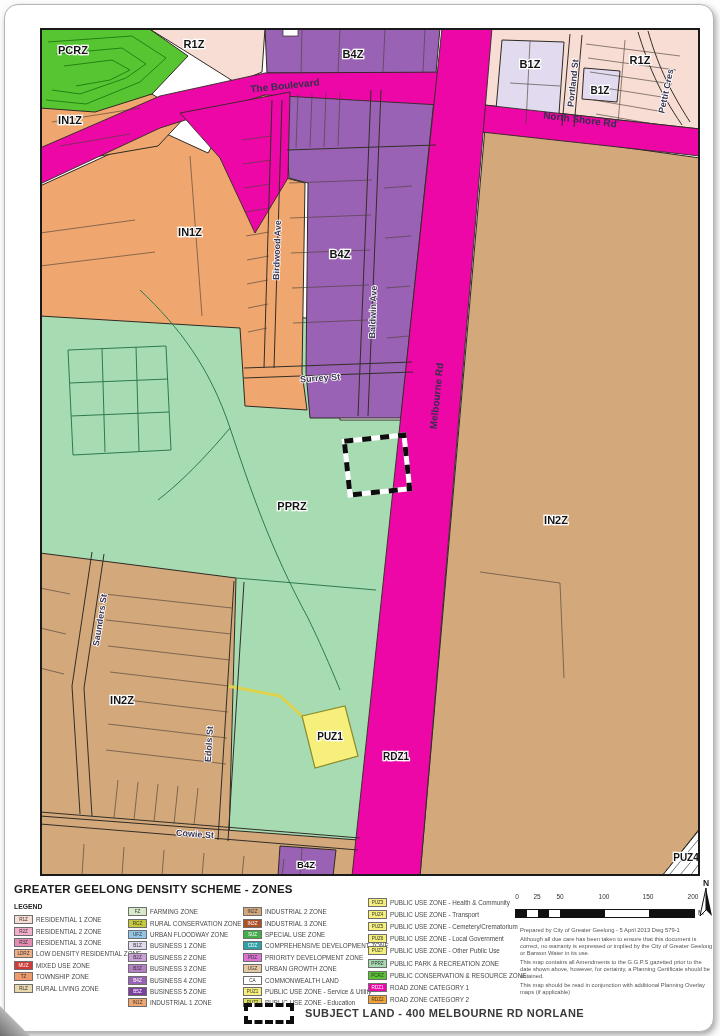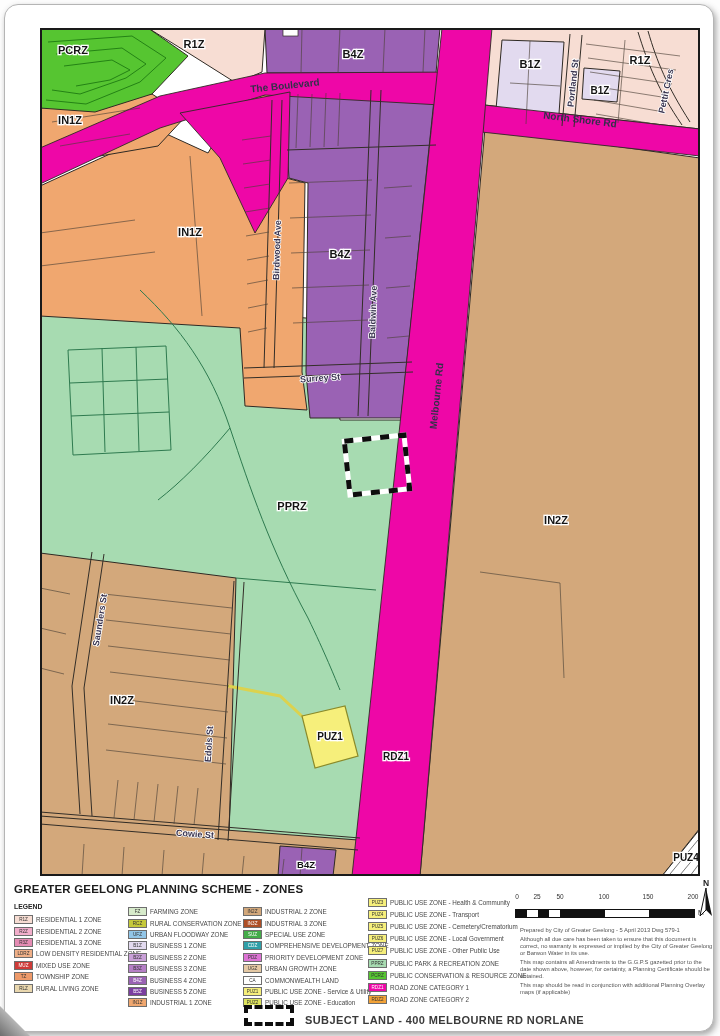--- a/index.html
+++ b/index.html
@@ -21,21 +21,21 @@
   .ll{font-size:6.3px;color:#474747;white-space:nowrap;}
   .scale{position:absolute;left:515px;top:893px;width:200px;height:32px;}
   .tick{position:absolute;top:0;font-size:6.5px;color:#333;transform:translateX(-50%);}
   .bar{position:absolute;left:0;top:16px;width:178px;height:7px;border:1px solid #111;background:#fff;}
   .seg{position:absolute;top:0;height:7px;}
   .unit{position:absolute;left:183px;top:16px;font-size:7px;color:#222;}
   .compass{position:absolute;left:697px;top:878px;width:18px;text-align:center;}
   .compass .n{font-size:8.5px;font-weight:bold;color:#222;}
   .notes{position:absolute;left:520px;top:927px;width:194px;font-size:5.8px;line-height:7px;color:#555;}
   .notes p{margin:0 0 2px 0;}
-  .subject-row{position:absolute;left:244px;top:1000px;height:26px;display:flex;align-items:flex-end;gap:11px;}
+  .subject-row{position:absolute;left:244px;top:1000px;height:26px;display:flex;align-items:center;gap:11px;}
   .subject-icon{width:42px;height:13px;background:#fff;border:4px dashed #0d0d0d;}
   .subject-label{font-size:11px;font-weight:bold;color:#3a3a3a;letter-spacing:.4px;}
   svg text{font-family:"Liberation Sans",sans-serif;}
   .zlab{font-weight:bold;fill:#141414;stroke:#ffffff;stroke-width:2.6px;paint-order:stroke;font-size:11px;}
   .zlab.s10{font-size:10px;} .zlab.s9{font-size:9.5px;}
   .slab{font-weight:bold;fill:#3a3550;stroke:#ffffff;stroke-width:1.6px;paint-order:stroke;font-size:9px;}
   .rlab{font-weight:bold;fill:#33304a;font-size:10px;stroke:#f25cc0;stroke-width:0;}
 </style>
 </head>
 <body>
@@ -230,21 +230,21 @@
         <text class="slab" x="280" y="353" transform="rotate(-4 280 350)">Surrey  St</text>
         <text class="slab" x="60" y="595" transform="rotate(-81 60 592)">Saunders  St</text>
         <text class="slab" x="169" y="719" transform="rotate(-86 169 716)">Edols  St</text>
         <text class="slab" x="155" y="809" transform="rotate(4 155 806)">Cowie  St</text>
       </g>
 
       <rect x="1" y="1" width="658" height="846" fill="none" stroke="#1a1a1a" stroke-width="2"></rect>
     </svg>
   </div>
 
-  <div class="legend-title">GREATER GEELONG PLANNING SCHEME - ZONES</div>
+  <div class="legend-title">GREATER GEELONG DENSITY SCHEME - ZONES</div>
   <div class="legend-head">LEGEND</div>
 
   <div class="lcol" style="left:14px;top:914px;">
     <div class="lrow">
         <span class="sw" style="background-color: rgb(247, 221, 211);">R1Z</span>
         <span class="ll">RESIDENTIAL 1 ZONE</span>
       </div>
     <div class="lrow">
         <span class="sw" style="background-color: rgb(242, 174, 203);">R2Z</span>
         <span class="ll">RESIDENTIAL 2 ZONE</span>

